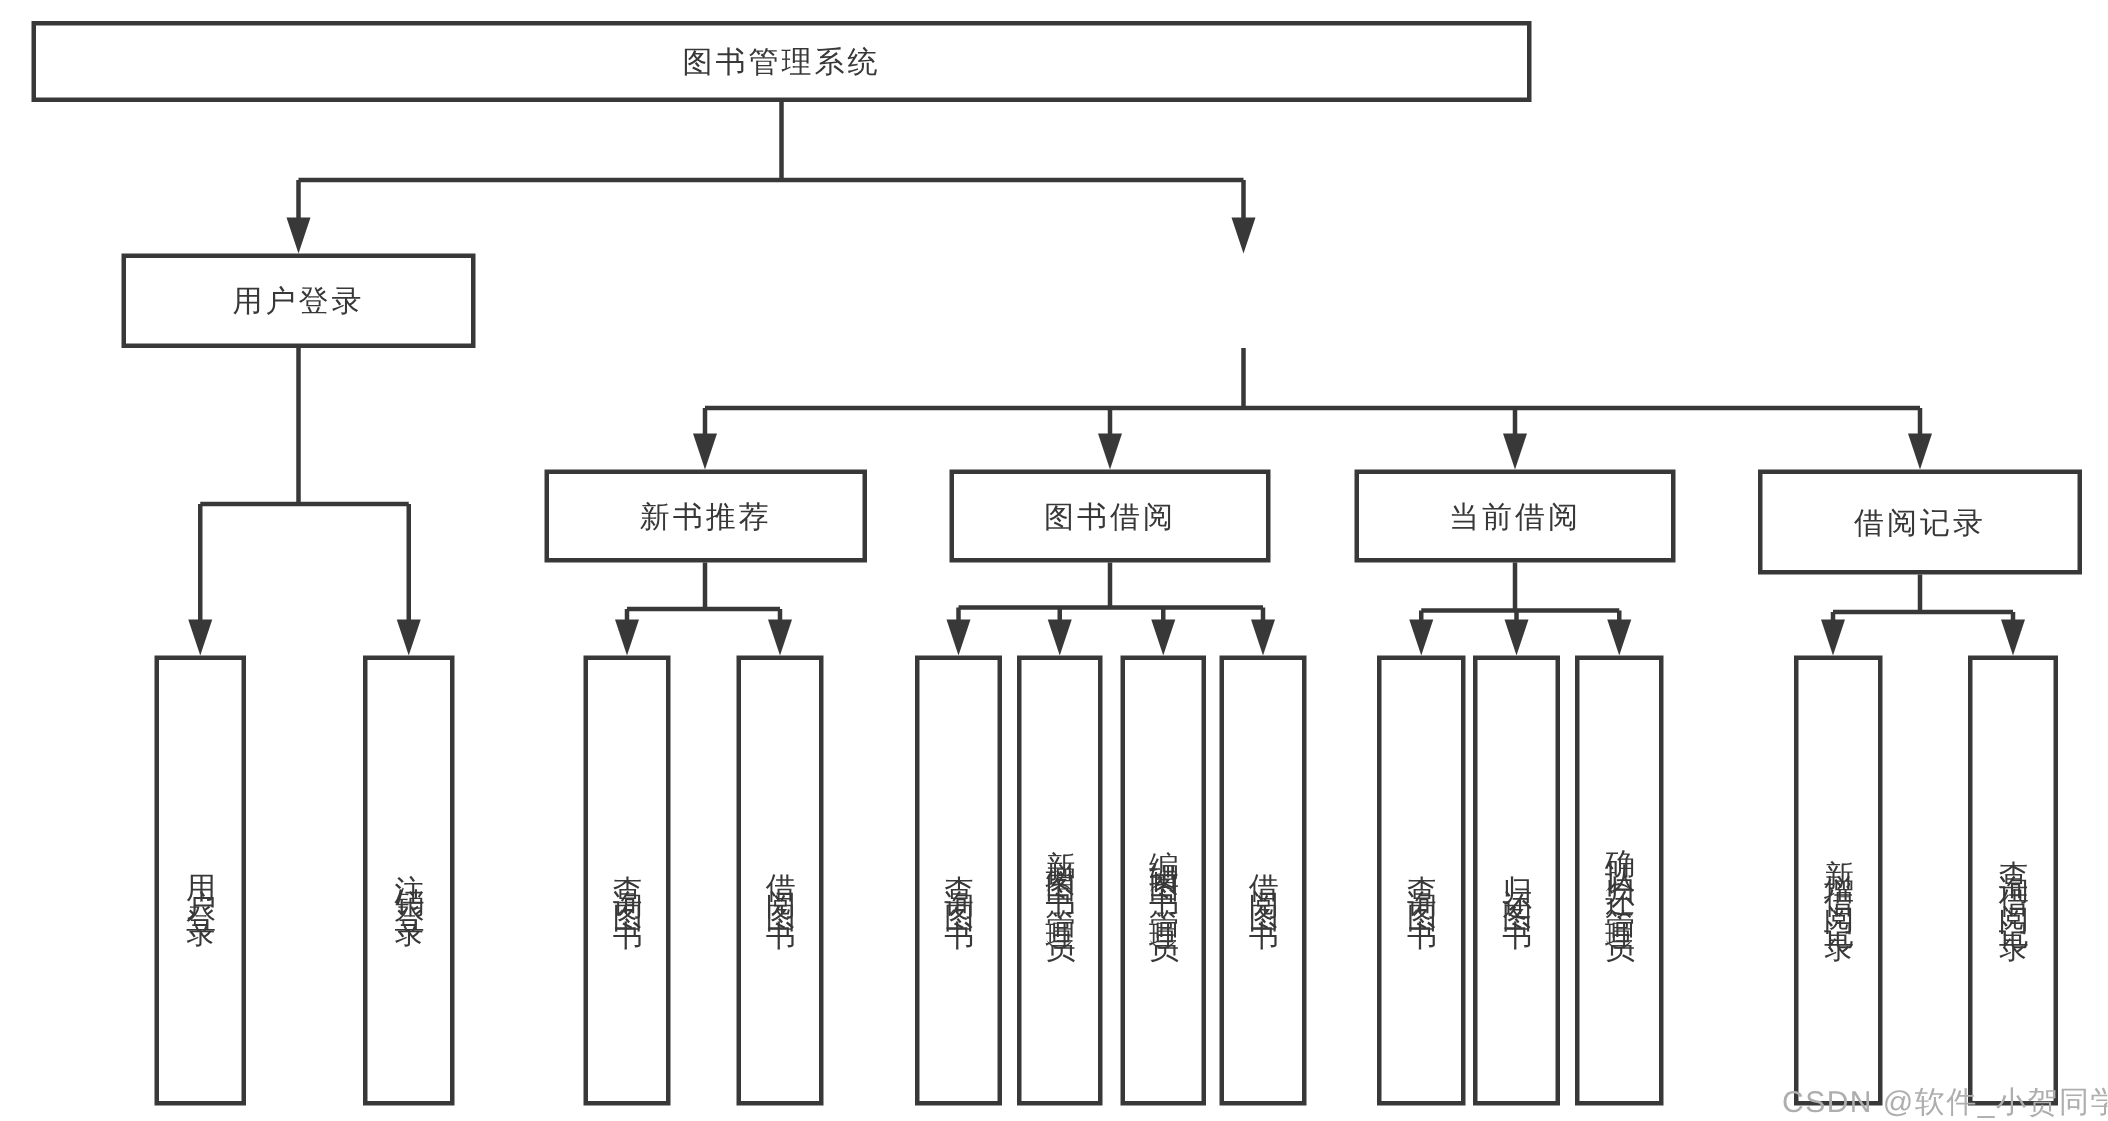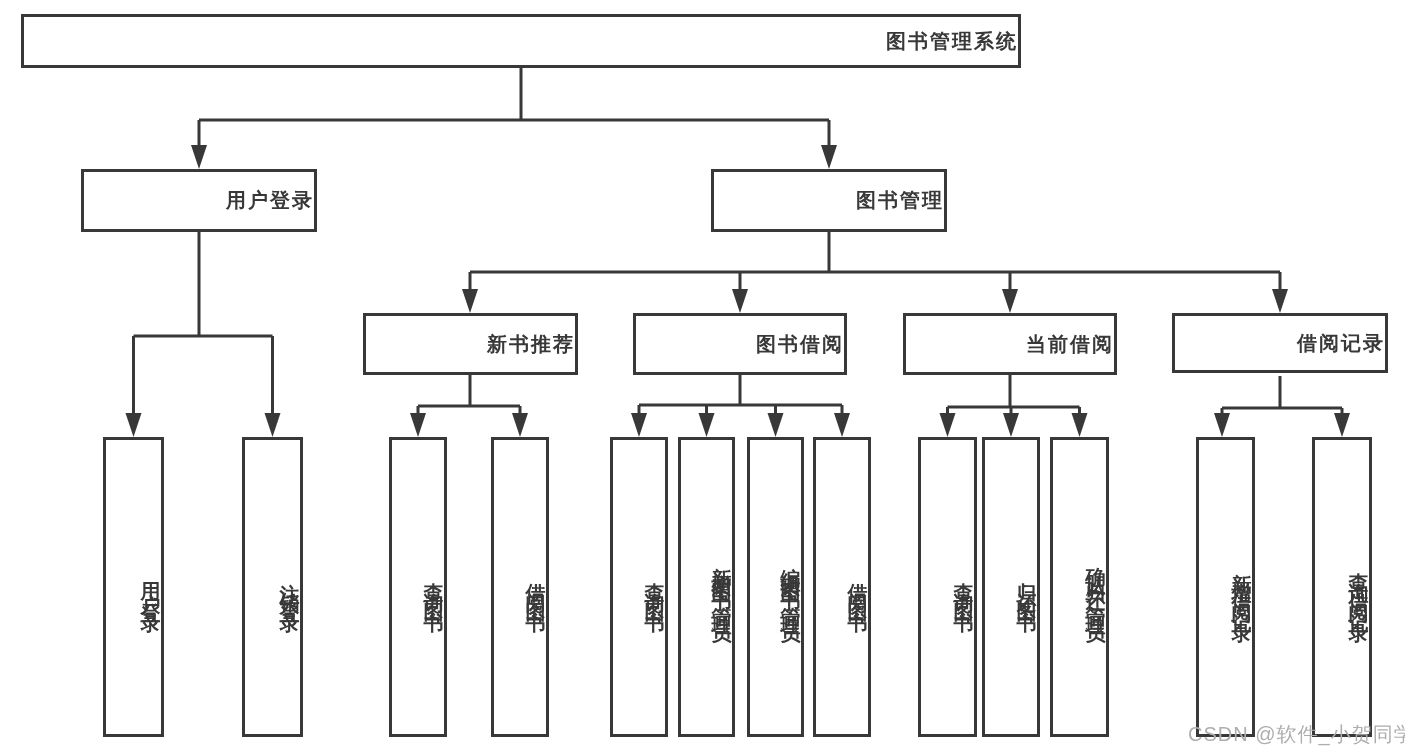--- a/index.html
+++ b/index.html
@@ -31,23 +31,22 @@
     fill: var(--line, #383838);
     stroke: none;
   }
   .box {
     position: absolute;
     box-sizing: border-box;
     border: 3px solid var(--box-border, #383838);
     background: var(--box-fill, #ffffff);
     display: flex;
     align-items: center;
-    justify-content: flex-end;
+    justify-content: center;
     color: var(--text, #383838);
-    font-weight: bold;
   }
   .h-label {
     font-size: 20px;
     letter-spacing: 2px;
     white-space: nowrap;
   }
   .v-label {
     writing-mode: vertical-rl;
     text-orientation: mixed;
     font-size: 20px;
@@ -114,34 +113,31 @@
     </g>
   </svg>
 
   <div class="box" style="left:21px; top:14px; width:1000px; height:54px;">
     <span class="h-label">图书管理系统</span>
   </div>
 
   <div class="box" style="left:81px; top:169px; width:236px; height:63px;">
     <span class="h-label">用户登录</span>
   </div>
-  <div class="box" style="left:711px; top:169px; width:236px; height:63px;">
-    <span class="h-label">图书管理</span>
-  </div>
 
   <div class="box" style="left:633px; top:313px; width:214px; height:62px;">
     <span class="h-label">图书借阅</span>
   </div>
   <div class="box" style="left:363px; top:313px; width:215px; height:62px;">
     <span class="h-label">新书推荐</span>
   </div>
   <div class="box" style="left:903px; top:313px; width:214px; height:62px;">
     <span class="h-label">当前借阅</span>
   </div>
-  <div class="box" style="left:1172px; top:313px; width:216px; height:60px;">
+  <div class="box" style="left:1172px; top:313px; width:216px; height:70px;">
     <span class="h-label">借阅记录</span>
   </div>
 
   <div class="box" style="left:103px; top:437px; width:61px; height:300px;">
     <span class="v-label">用户登录</span>
   </div>
   <div class="box" style="left:242px; top:437px; width:61px; height:300px;">
     <span class="v-label">注销登录</span>
   </div>
 

